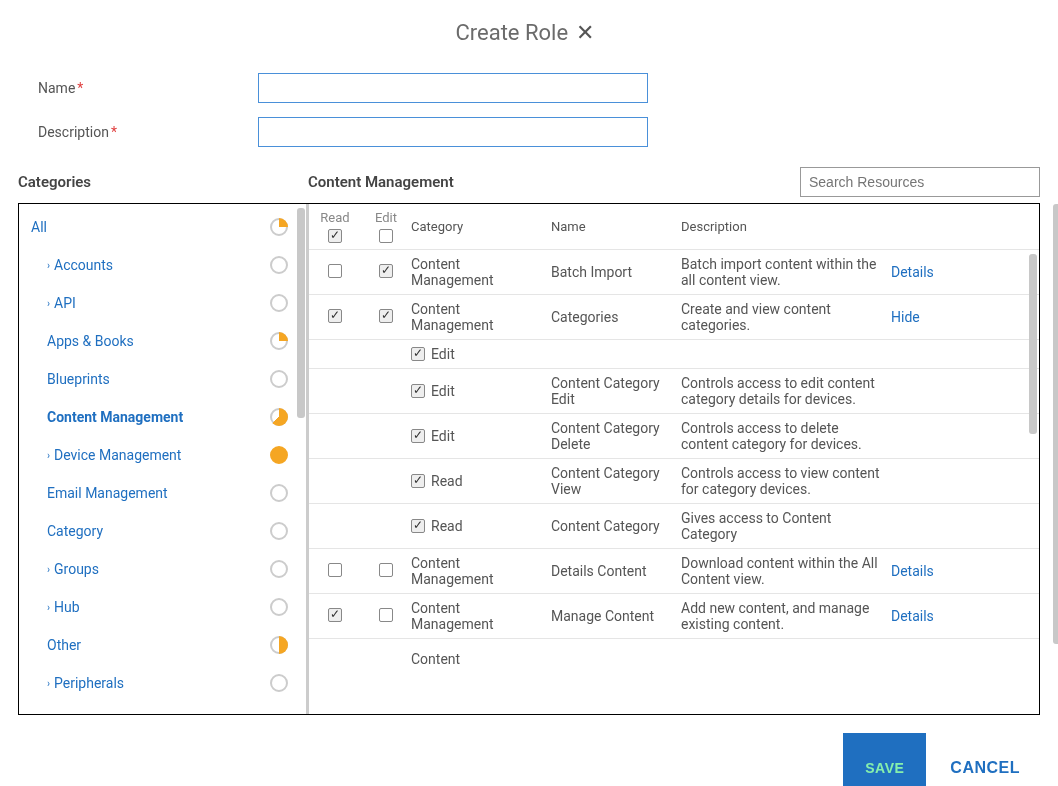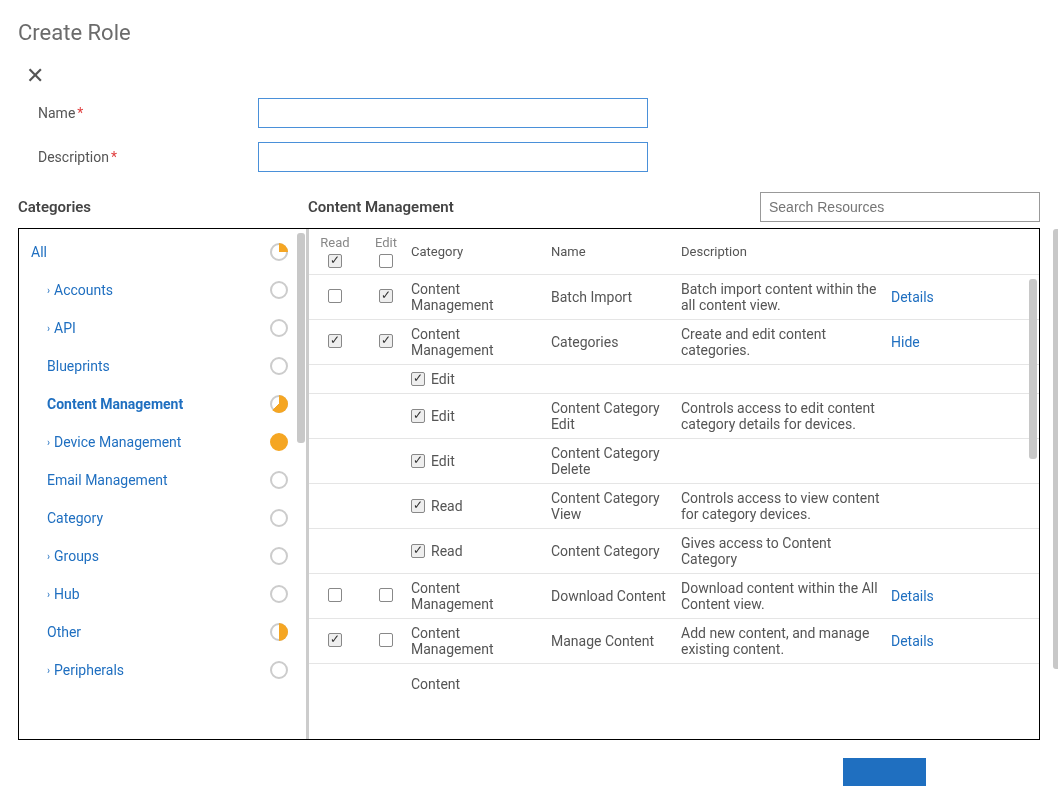--- a/index.html
+++ b/index.html
@@ -3,40 +3,40 @@
 <meta charset="utf-8">
 <style>
   * { box-sizing: border-box; margin: 0; padding: 0; }
   body {
     font-family: -apple-system, BlinkMacSystemFont, "Segoe UI", Roboto, Arial, sans-serif;
     font-size: 14px;
     color: #555;
     background: #fff;
     padding: 20px 18px;
   }
-  .header-row { display: flex; justify-content: space-between; align-items: flex-start; flex-direction: column; }
+  .header-row { display: flex; justify-content: center; align-items: flex-start; }
   .dialog-title { font-size: 22px; color: #6b6b6b; font-weight: 400; margin-bottom: 18px; }
   .close-x { font-size: 22px; color: #555; cursor: pointer; padding: 0 8px; }
   .form-row { display: flex; align-items: center; margin: 10px 0 14px 20px; }
   .form-label { width: 220px; color: #555; font-size: 14px; }
   .req { color: #e04040; margin-left: 2px; }
   .form-input {
     width: 390px; height: 30px;
     border: 1px solid #4a90d9;
     padding: 2px 6px;
     font-size: 14px;
   }
   .section-bar {
     display: flex; align-items: center;
     margin: 20px 0 4px 0;
   }
   .section-bar .cat-title { width: 290px; font-size: 15px; color: #444; font-weight: 600; }
   .section-bar .cm-title { font-size: 15px; color: #444; font-weight: 600; flex: 1; }
   .search-box {
-    width: 280px; border: 1px solid #999; height: 30px;
+    width: 240px; border: 1px solid #999; height: 30px;
     padding: 2px 8px; font-size: 14px; color: #777;
   }
   .main-grid {
     display: flex;
     border: 1px solid #000000;
     height: 512px;
     margin-top: 6px;
     position: relative;
   }
   .sidebar {
@@ -166,20 +166,26 @@
         </div>
         <div class="sb-item">
           <span class="lbl">
             <span class="chev">›</span>
             <span>API</span>
           </span>
           <span class="pie empty"></span>
         </div>
         <div class="sb-item">
           <span class="lbl">
+            <span>Apps &amp; Books</span>
+          </span>
+          <span class="pie q25"></span>
+        </div>
+        <div class="sb-item">
+          <span class="lbl">
             <span>Blueprints</span>
           </span>
           <span class="pie empty"></span>
         </div>
         <div class="sb-item active">
           <span class="lbl">
             <span>Content Management</span>
           </span>
           <span class="pie q62"></span>
         </div>
@@ -252,21 +258,21 @@
             <div class="col-cat">Content Management</div>
             <div class="col-name">Batch Import</div>
             <div class="col-desc">Batch import content within the all content view.</div>
             <div class="col-link">Details</div>
           </div>
           <div class="tbl-row">
             <div class="col-read"><input type="checkbox" checked="" style=""></div>
             <div class="col-edit"><input type="checkbox" checked="" style=""></div>
             <div class="col-cat">Content Management</div>
             <div class="col-name">Categories</div>
-            <div class="col-desc">Create and edit content categories.</div>
+            <div class="col-desc">Create and view content categories.</div>
             <div class="col-link">Hide</div>
           </div>
           <div class="tbl-row sub">
             <div class="col-read"></div>
             <div class="col-edit"></div>
             <div class="col-cat">
               <div class="sub-check">
                 <input type="checkbox" checked="" style="">
                 <span>Edit</span>
               </div>
@@ -289,20 +295,21 @@
           <div class="tbl-row sub">
             <div class="col-read"></div>
             <div class="col-edit"></div>
             <div class="col-cat">
               <div class="sub-check">
                 <input type="checkbox" checked="" style="">
                 <span>Edit</span>
               </div>
             </div>
             <div class="col-name">Content Category Delete</div>
+            <div class="col-desc">Controls access to delete content category for devices.</div>
             <div class="col-link"></div>
           </div>
           <div class="tbl-row sub">
             <div class="col-read"></div>
             <div class="col-edit"></div>
             <div class="col-cat">
               <div class="sub-check">
                 <input type="checkbox" checked="" style="">
                 <span>Read</span>
               </div>
@@ -321,21 +328,21 @@
               </div>
             </div>
             <div class="col-name">Content Category</div>
             <div class="col-desc">Gives access to Content Category</div>
             <div class="col-link"></div>
           </div>
           <div class="tbl-row">
             <div class="col-read"><input type="checkbox" style=""></div>
             <div class="col-edit"><input type="checkbox" style=""></div>
             <div class="col-cat">Content Management</div>
-            <div class="col-name">Download Content</div>
+            <div class="col-name">Details Content</div>
             <div class="col-desc">Download content within the All Content view.</div>
             <div class="col-link">Details</div>
           </div>
           <div class="tbl-row">
             <div class="col-read"><input type="checkbox" checked="" style=""></div>
             <div class="col-edit"><input type="checkbox" style=""></div>
             <div class="col-cat">Content Management</div>
             <div class="col-name">Manage Content</div>
             <div class="col-desc">Add new content, and manage existing content.</div>
             <div class="col-link">Details</div>

